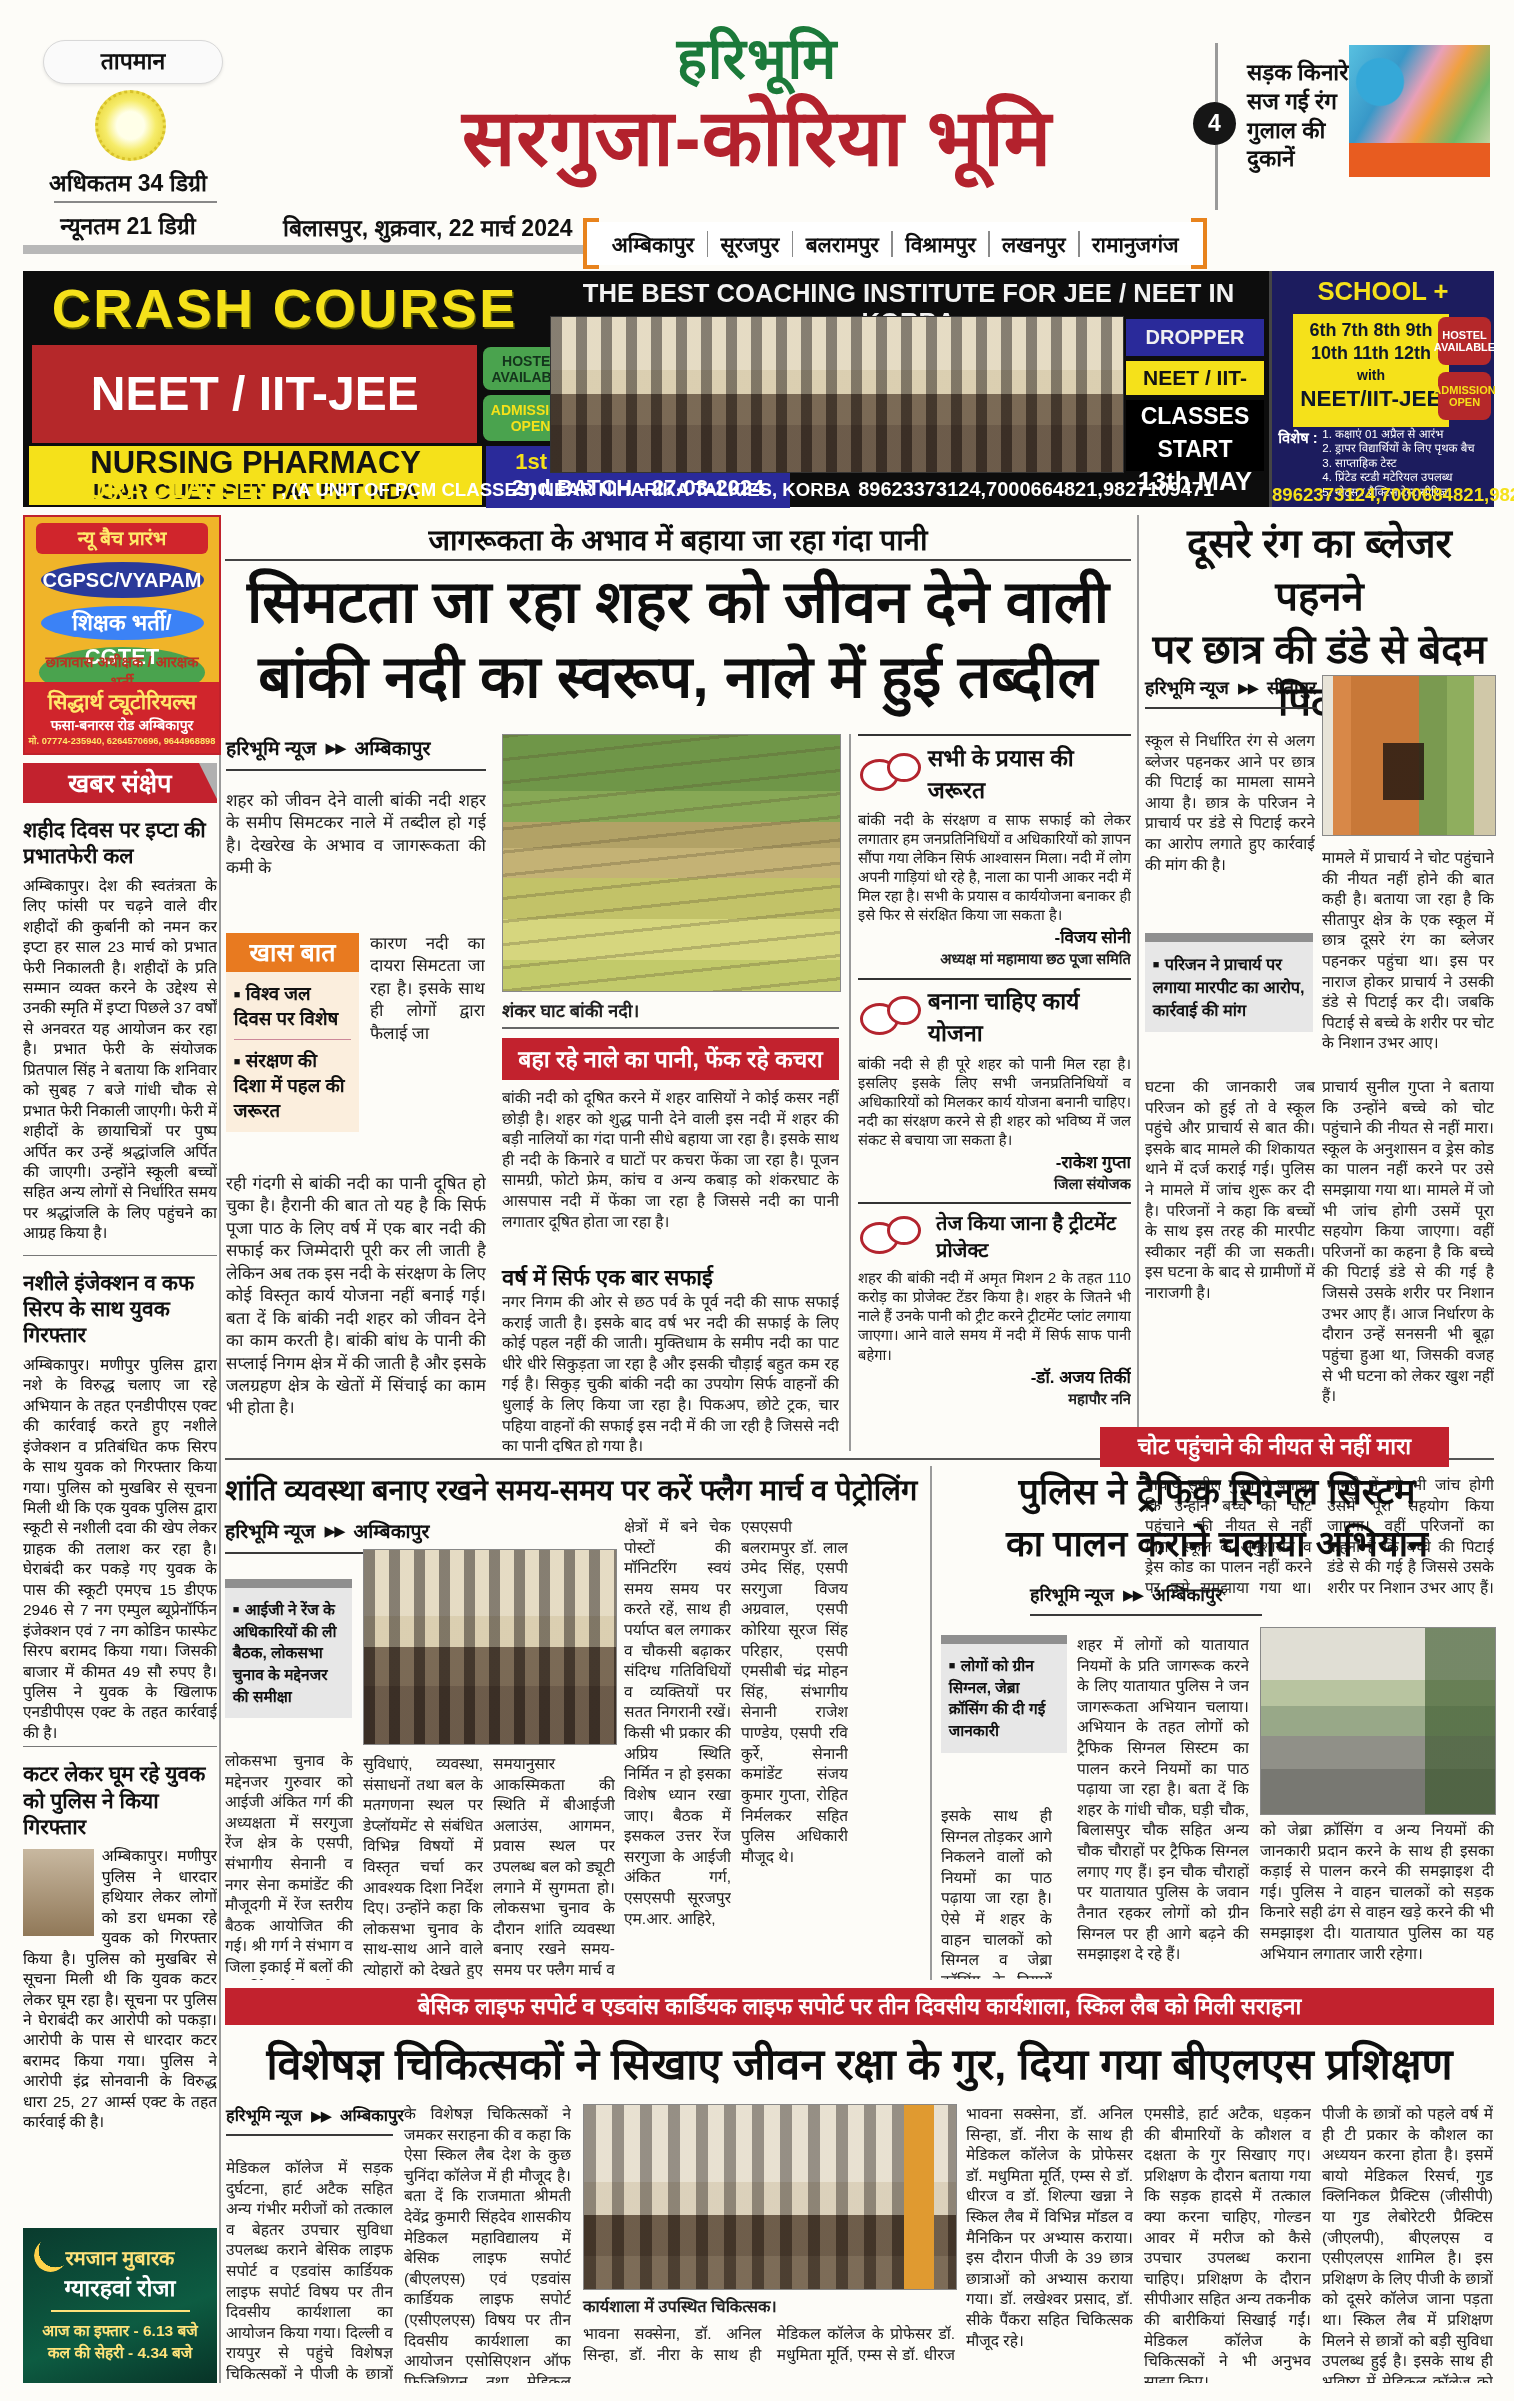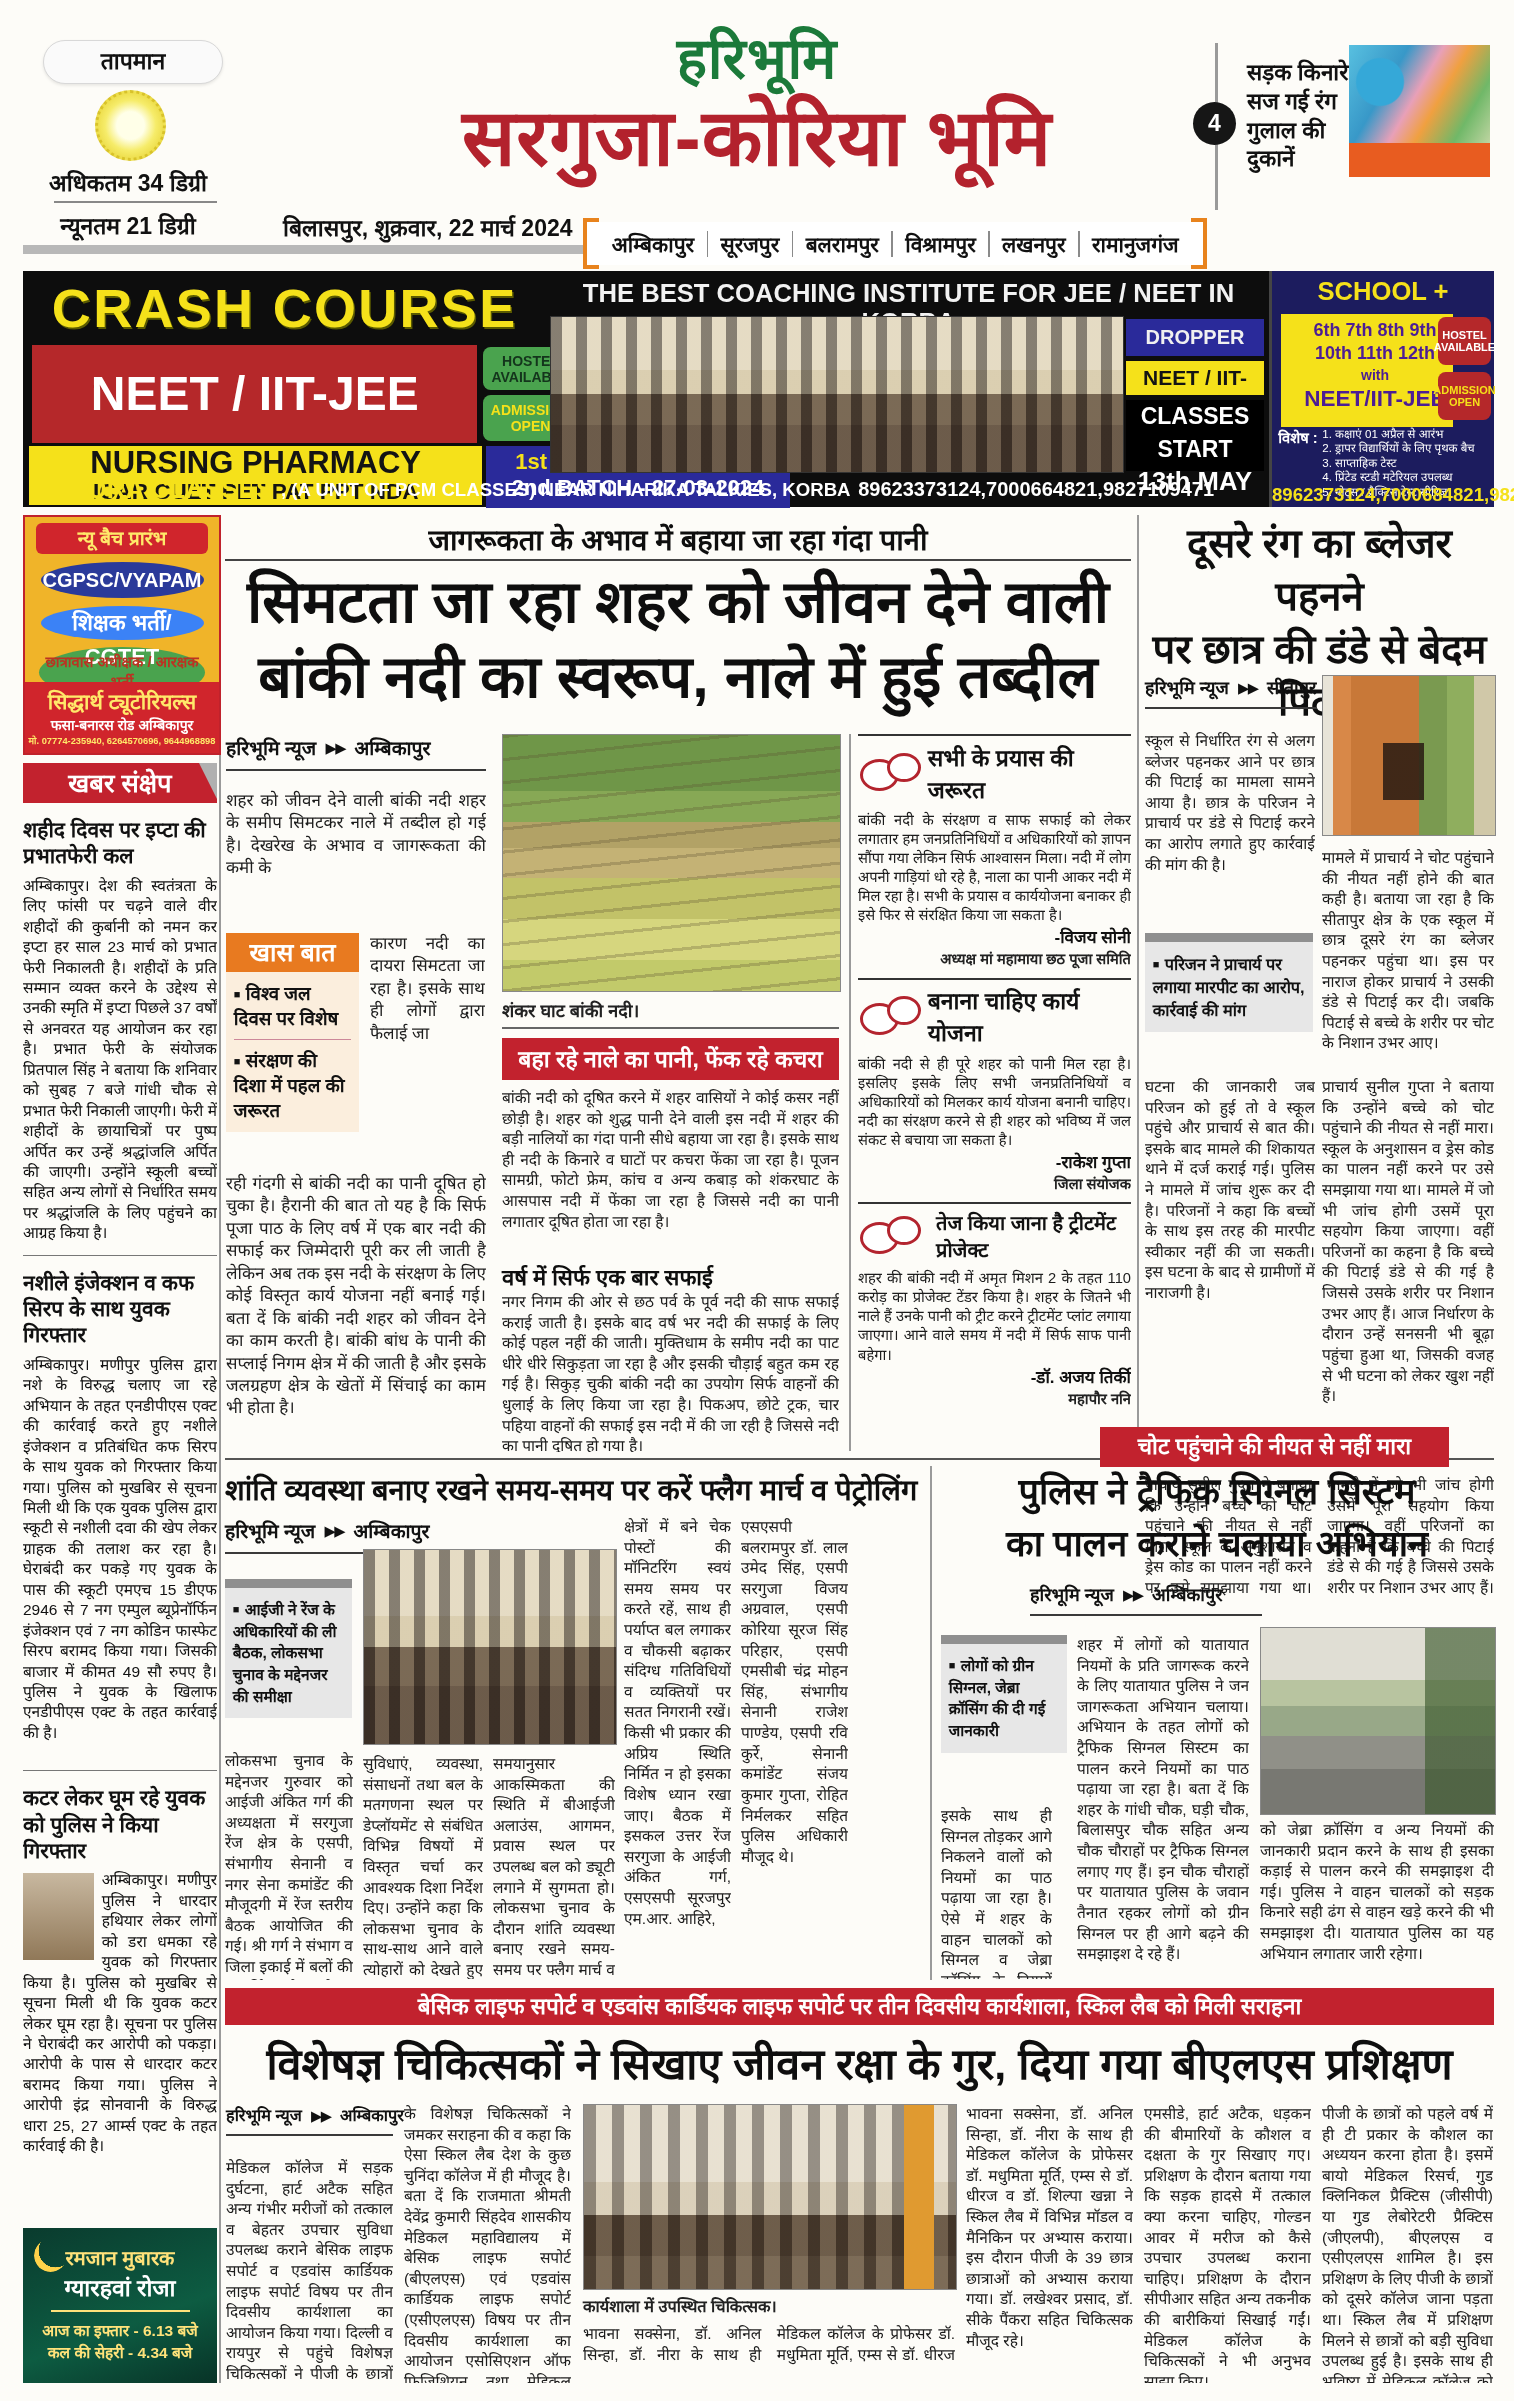--- a/index.html
+++ b/index.html
@@ -146,21 +146,21 @@
       <div class="b" style="font-size:23px;line-height:33px;">CLASSES START</div>
       <div class="b" style="font-size:25.6px;line-height:31px;">13th MAY</div>
     </div>
     <div class="ab" style="left:6.2px;top:203px;width:1235px;height:31px;display:flex;align-items:center;justify-content:center;gap:7.7px;white-space:nowrap;">
       <span class="b yel" style="font-size:26px;">IQRA CLASSES</span>
       <span class="b" style="font-size:18.6px;color:#fff;">, (A UNIT OF PCM CLASSES) NEAR NIHARIKA TALKIES, KORBA</span>
       <span class="b" style="font-size:20px;color:#fff;">89623373124,7000664821,9827109471</span>
     </div>
     <div class="ab" style="left:1246px;top:0;width:222px;height:236px;background:#1c1c5e;border-left:3.1px solid #444;">
       <div class="c b yel" style="font-size:25.6px;line-height:40px;">SCHOOL + COACHING</div>
-      <div class="ab c" style="left:9px;top:43px;width:156px;height:108px;background:#f5e11a;color:#4c1d95;padding-top:4.6px;padding-left:16px;">
+      <div class="ab c" style="left:21px;top:43px;width:156px;height:108px;background:#f5e11a;color:#0f172a;padding-top:4.6px;">
         <div class="b" style="font-size:18px;line-height:23px;">6th 7th 8th 9th 10th 11th 12th</div>
         <div class="b" style="font-size:14px;line-height:20px;">with</div>
         <div class="b" style="font-size:22.5px;line-height:28px;">NEET/IIT-JEE</div>
       </div>
       <div class="ab pill" style="left:166px;top:46px;width:53px;height:48px;background:#b5282a;color:#fff;font-size:11px;
            display:flex;align-items:center;justify-content:center;">HOSTEL AVAILABLE</div>
       <div class="ab pill" style="left:166px;top:101px;width:53px;height:48px;background:#b5282a;color:#f5e11a;font-size:11px;
            display:flex;align-items:center;justify-content:center;">ADMISSION OPEN</div>
       <div class="ab" style="left:6.2px;top:156px;width:211px;display:flex;gap:4.6px;">
         <span class="b" style="color:#fff;font-size:14.7px;">विशेष :</span>
@@ -200,21 +200,21 @@
       <span style="position:absolute;right:-1.5px;top:0;width:0;height:0;border-left:20px solid transparent;border-top:40px solid #b0b0b0;"></span>
     </div>
     <div>
       <div class="brief-h">शहीद दिवस पर इप्टा की प्रभातफेरी कल</div>
       <div class="brief-t">अम्बिकापुर। देश की स्वतंत्रता के लिए फांसी पर चढ़ने वाले वीर शहीदों की कुर्बानी को नमन कर इप्टा हर साल 23 मार्च को प्रभात फेरी निकालती है। शहीदों के प्रति सम्मान व्यक्त करने के उद्देश्य से उनकी स्मृति में इप्टा पिछले 37 वर्षों से अनवरत यह आयोजन कर रहा है। प्रभात फेरी के संयोजक प्रितपाल सिंह ने बताया कि शनिवार को सुबह 7 बजे गांधी चौक से प्रभात फेरी निकाली जाएगी। फेरी में शहीदों के छायाचित्रों पर पुष्प अर्पित कर उन्हें श्रद्धांजलि अर्पित की जाएगी। उन्होंने स्कूली बच्चों सहित अन्य लोगों से निर्धारित समय पर श्रद्धांजलि के लिए पहुंचने का आग्रह किया है।</div>
     </div>
     <div style="border-top:1.5px solid #777;margin-top:11px;">
       <div class="brief-h">नशीले इंजेक्शन व कफ सिरप के साथ युवक गिरफ्तार</div>
       <div class="brief-t">अम्बिकापुर। मणीपुर पुलिस द्वारा नशे के विरुद्ध चलाए जा रहे अभियान के तहत एनडीपीएस एक्ट की कार्रवाई करते हुए नशीले इंजेक्शन व प्रतिबंधित कफ सिरप के साथ युवक को गिरफ्तार किया गया। पुलिस को मुखबिर से सूचना मिली थी कि एक युवक पुलिस द्वारा स्कूटी से नशीली दवा की खेप लेकर ग्राहक की तलाश कर रहा है। घेराबंदी कर पकड़े गए युवक के पास की स्कूटी एमएच 15 डीएफ 2946 से 7 नग एम्पुल ब्यूप्रेनॉर्फिन इंजेक्शन एवं 7 नग कोडिन फास्फेट सिरप बरामद किया गया। जिसकी बाजार में कीमत 49 सौ रुपए है। पुलिस ने युवक के खिलाफ एनडीपीएस एक्ट के तहत कार्रवाई की है।</div>
     </div>
-    <div style="border-top:1.5px solid #777;margin-top:27px;">
+    <div style="border-top:1.5px solid #777;margin-top:3px;">
       <div class="brief-h">कटर लेकर घूम रहे युवक को पुलिस ने किया गिरफ्तार</div>
       <div class="photo ph-mug" style="float:left;width:71px;height:87px;margin:3.1px 7.7px 3.1px 0;"></div>
       <div class="brief-t">अम्बिकापुर। मणीपुर पुलिस ने धारदार हथियार लेकर लोगों को डरा धमका रहे युवक को गिरफ्तार किया है। पुलिस को मुखबिर से सूचना मिली थी कि युवक कटर लेकर घूम रहा है। सूचना पर पुलिस ने घेराबंदी कर आरोपी को पकड़ा। आरोपी के पास से धारदार कटर बरामद किया गया। पुलिस ने आरोपी इंद्र सोनवानी के विरुद्ध धारा 25, 27 आर्म्स एक्ट के तहत कार्रवाई की है।</div>
     </div>
   </div>
 
   <div class="ab rmz" style="left:23px;top:2228px;width:194px;height:155px;">
     <div class="crescent" style="position:absolute;left:11px;top:11px;"></div>
     <div class="b" style="padding-top:15.5px;font-size:20px;">रमजान मुबारक</div>
     <div class="b" style="font-size:23px;color:#fff;">ग्यारहवां रोजा</div>

